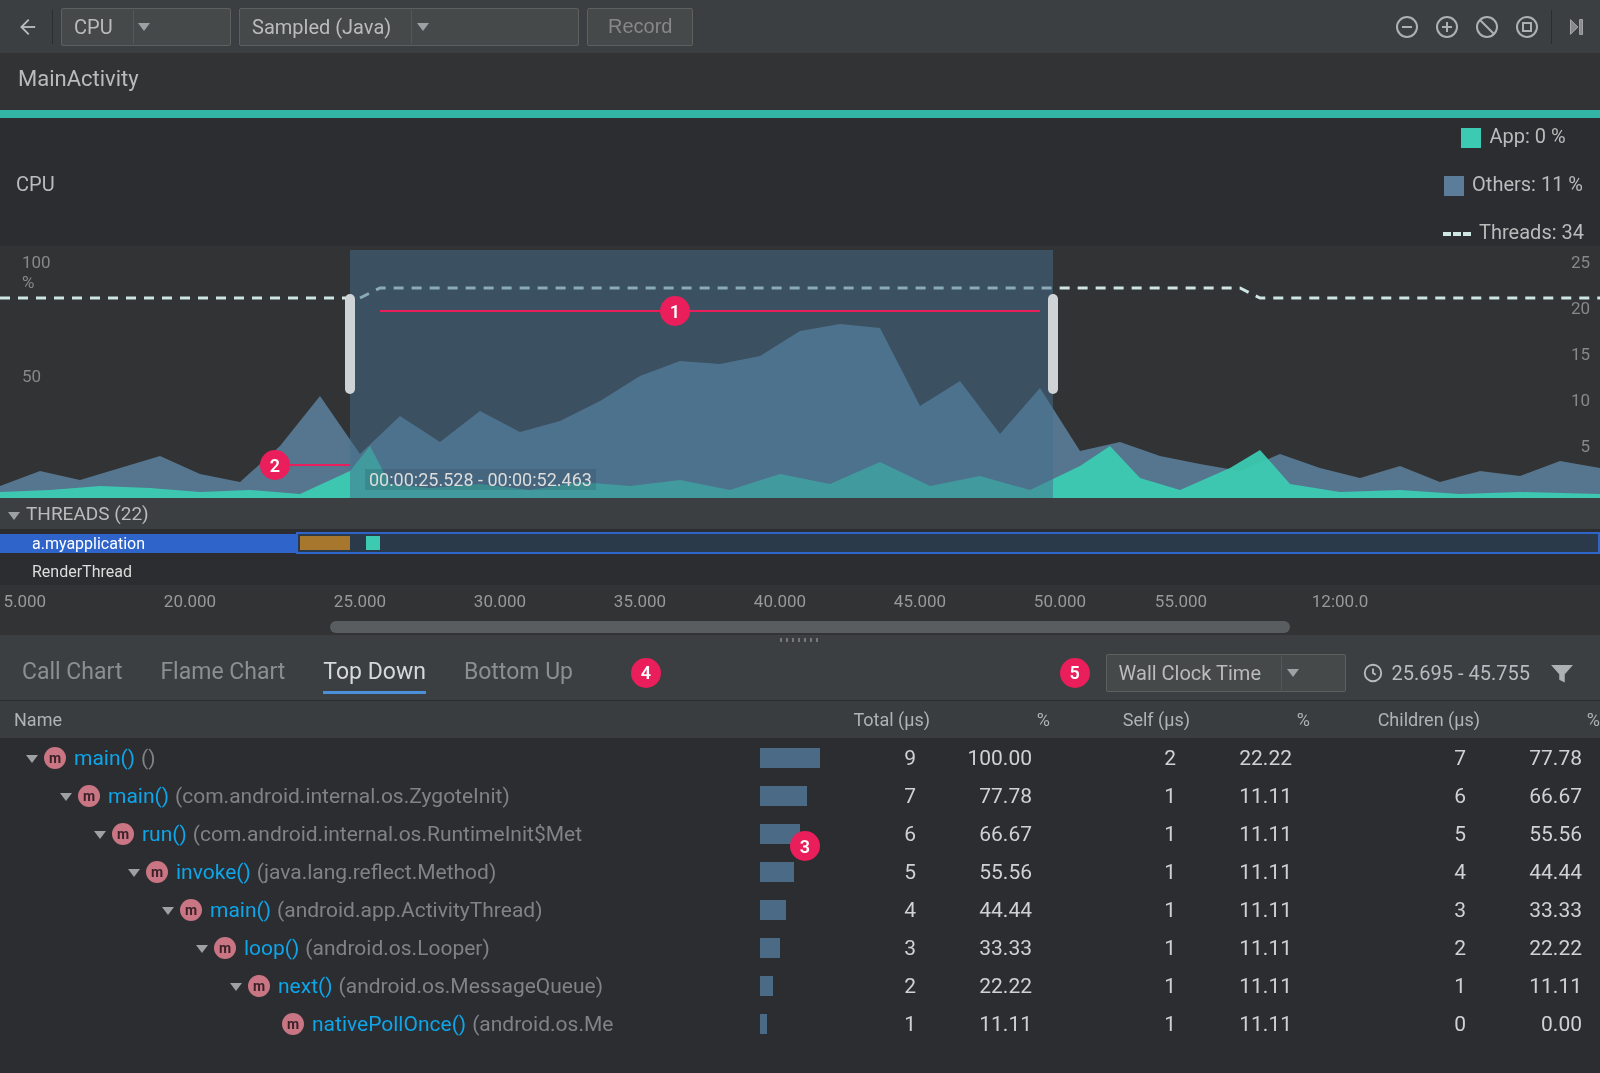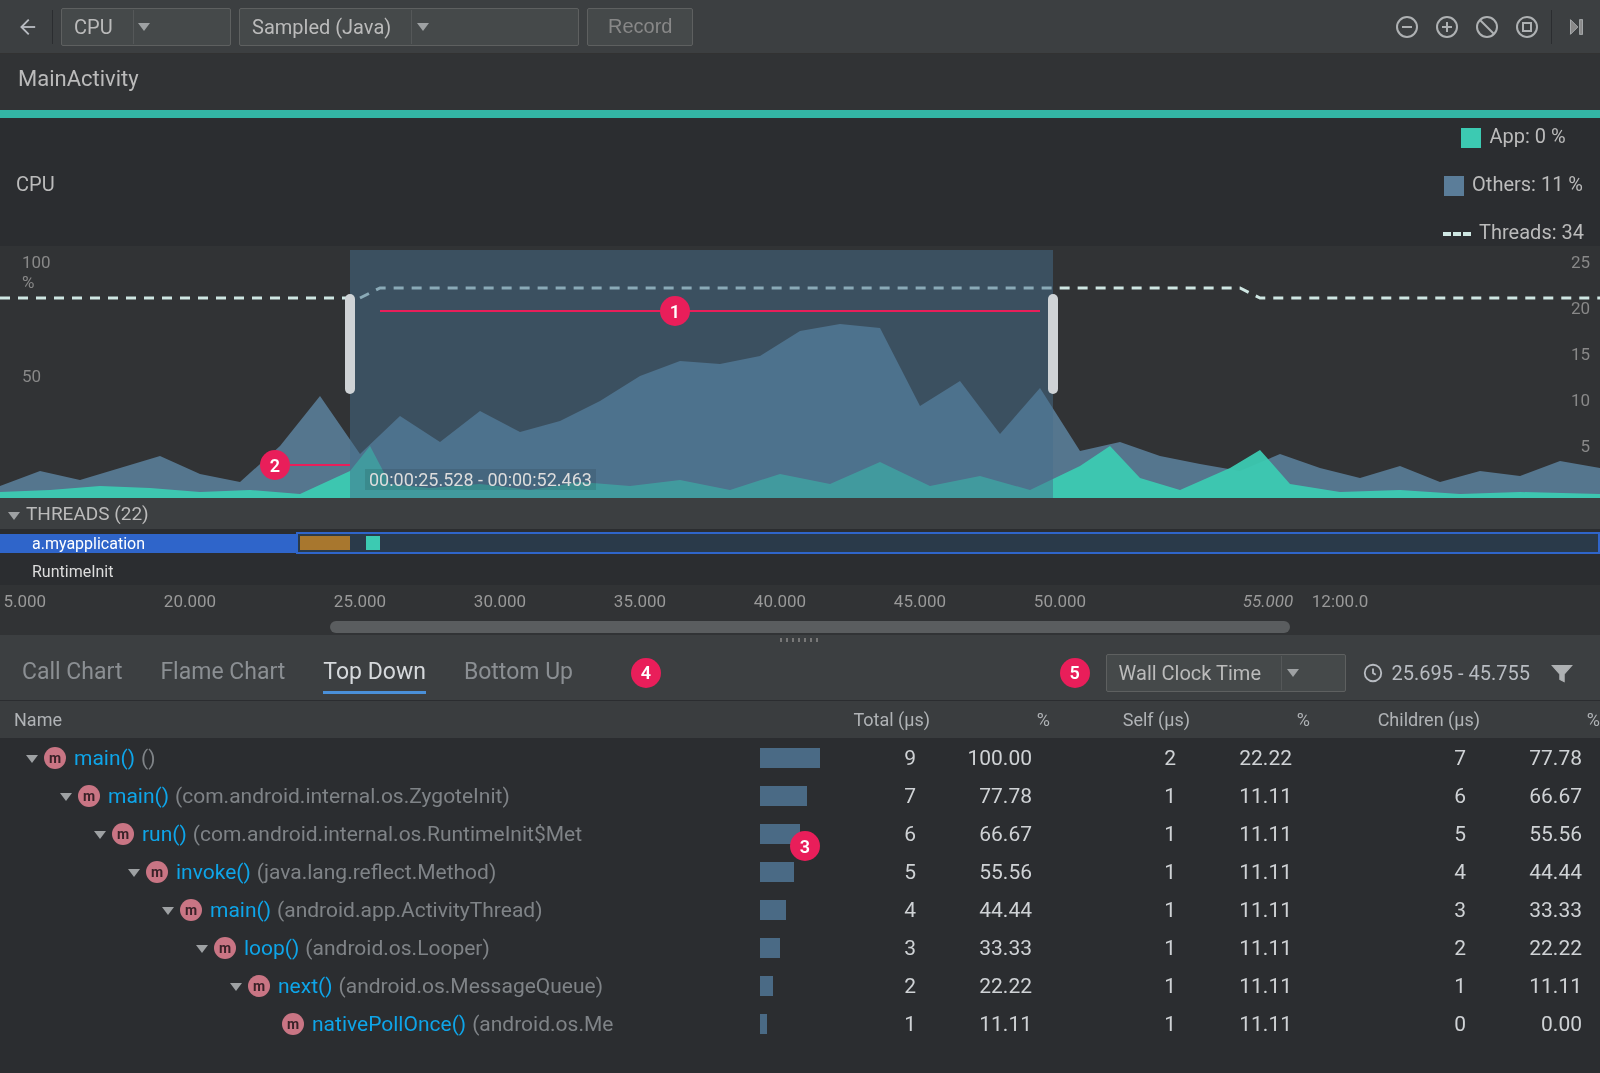--- a/index.html
+++ b/index.html
@@ -241,35 +241,35 @@
 </div>
 <div id="thread-rows">
     <div class="thread-row selected">
       <div class="name">a.myapplication</div>
       <div class="track">
         <div class="seg" style="left: 2px; width: 50px; background: rgb(168, 119, 46);"></div>
         <div class="seg" style="left: 68px; width: 14px; background: rgb(60, 202, 178);"></div>
       </div>
     </div>
     <div class="thread-row">
-      <div class="name">RuntimeInit</div>
+      <div class="name">RenderThread</div>
       <div class="track"></div>
     </div>
   </div>
 
 <div class="timeline-axis" id="timeline-axis">
     <div style="left: 20px;">15.000</div>
     <div style="left: 190px;">20.000</div>
     <div style="left: 360px;">25.000</div>
     <div style="left: 500px;">30.000</div>
     <div style="left: 640px;">35.000</div>
     <div style="left: 780px;">40.000</div>
     <div style="left: 920px;">45.000</div>
     <div style="left: 1060px;">50.000</div>
-    <div style="left: 1268px; font-style: italic;">55.000</div>
+    <div style="left: 1181px;">55.000</div>
     <div style="left: 1340px;">12:00.0</div>
   </div>
 <div class="hscroll">
   <div class="thumb"></div>
 </div>
 <div class="grip">
     <div class="dots"></div>
   </div>
 
 <div class="tabs-row">

